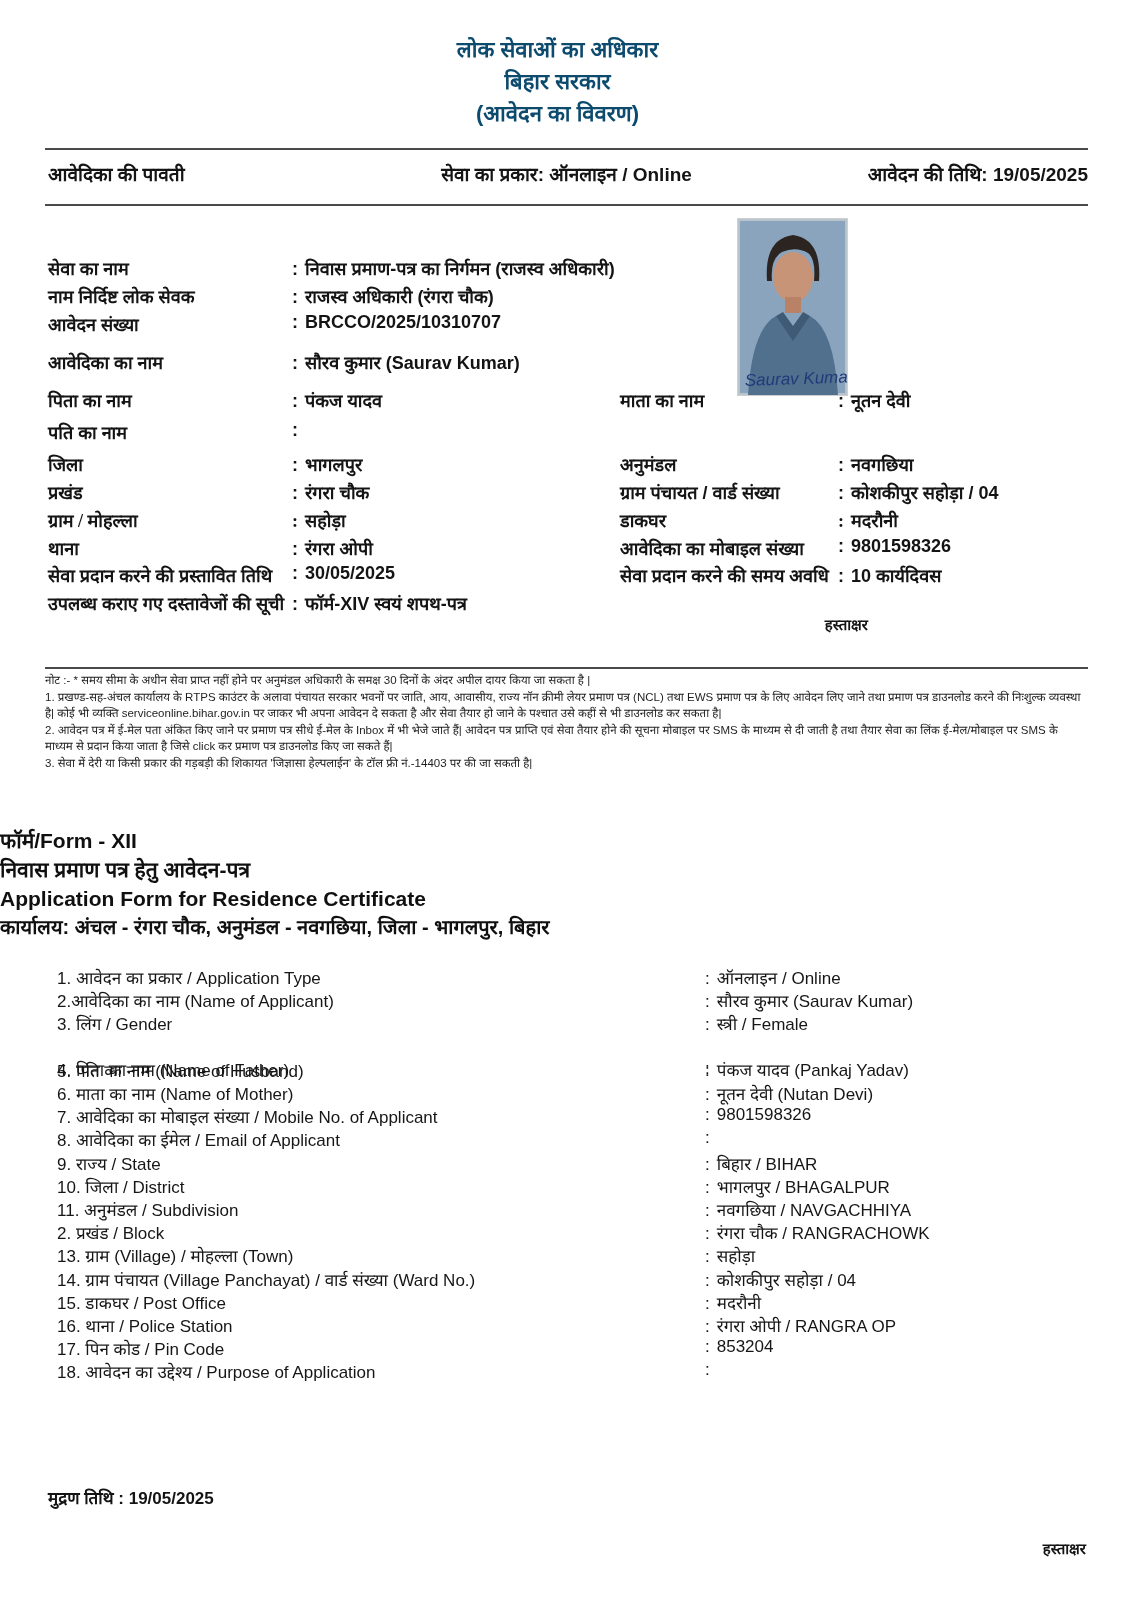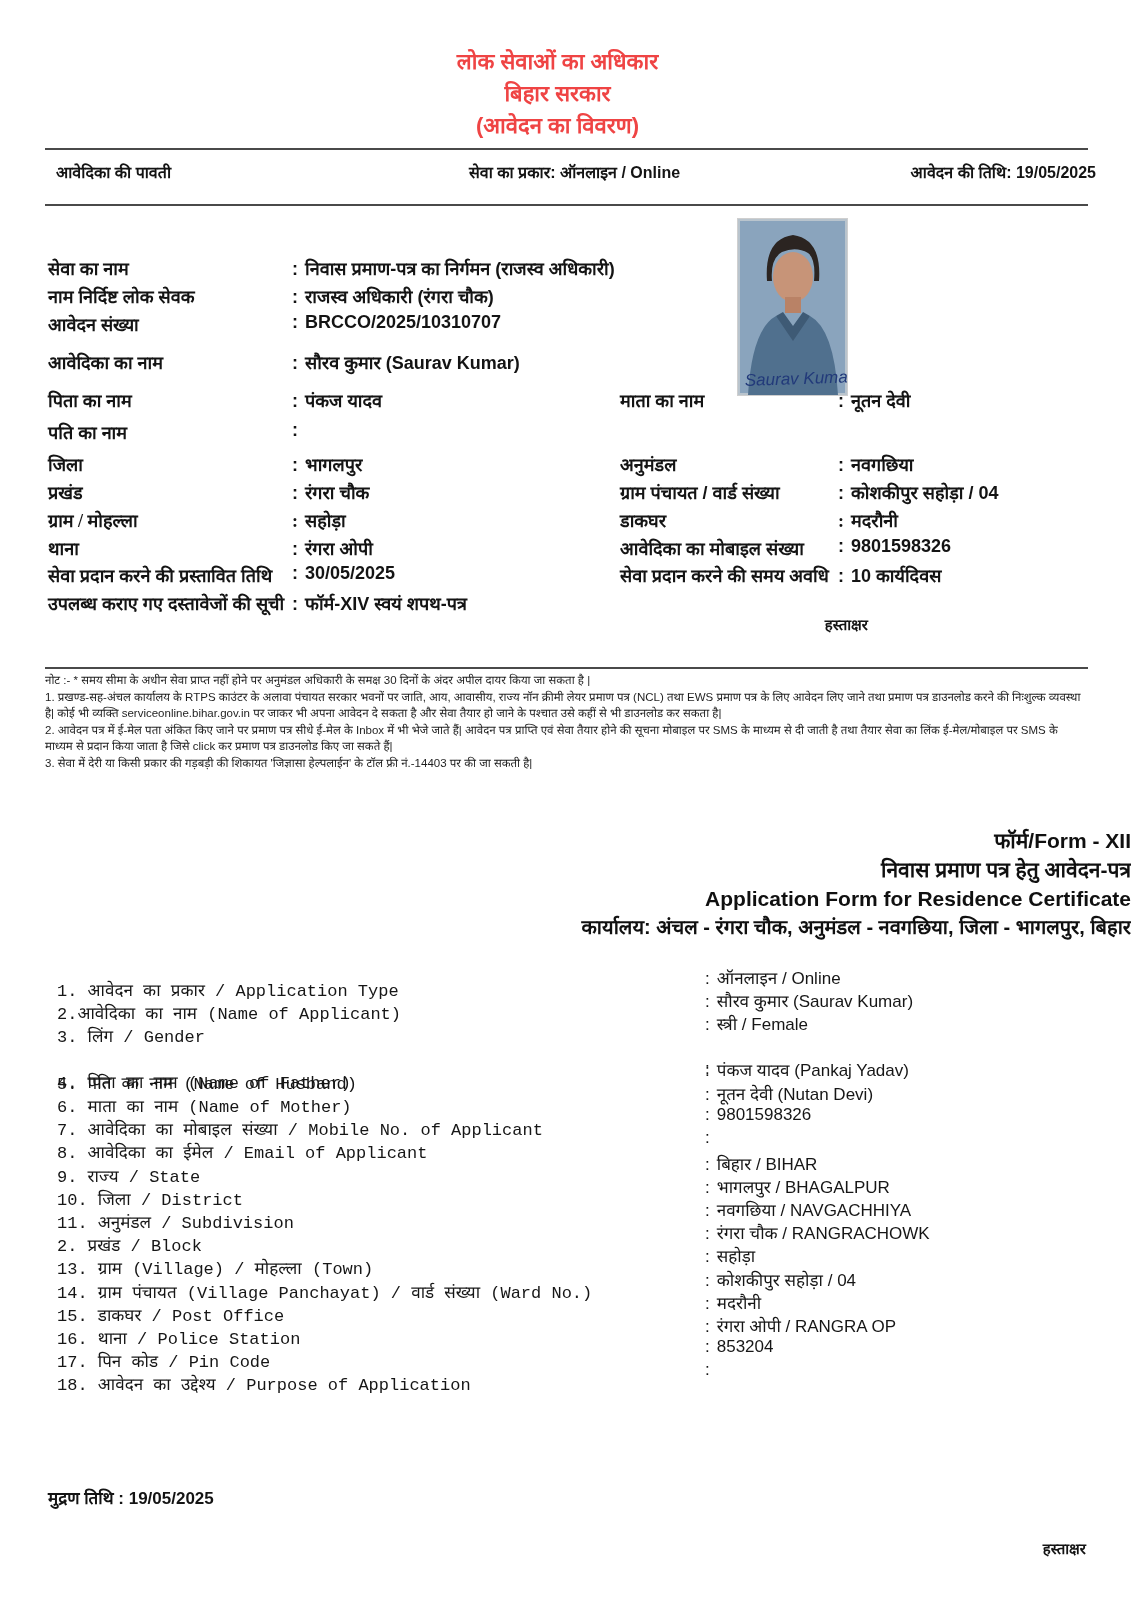--- a/index.html
+++ b/index.html
@@ -1,27 +1,27 @@
 <!DOCTYPE html>
 <html><head>
 <meta charset="utf-8">
 <style>
   html,body{margin:0;padding:0;background:#ffffff;}
   body{width:1131px;height:1600px;position:relative;overflow:hidden;
        font-family:"Liberation Sans","DejaVu Sans",sans-serif;color:#141414;}
   .abs{position:absolute;}
 
   
-  .doc-header{top:34px;left:0;right:16px;text-align:center;font-size:22px;font-weight:bold;line-height:32px;color:#ef4444;margin-top:12px;}
+  .doc-header{top:34px;left:0;right:16px;text-align:center;font-size:22px;font-weight:bold;line-height:32px;color:#0c4a6e;}
 
   
   .rule{left:45px;width:1043px;border-top:2px solid #4a4a4a;height:0;}
 
   
-  .receipt-bar{top:161px;left:45px;width:1043px;height:28px;font-size:16px;font-weight:bold;margin-left:8px;}
+  .receipt-bar{top:161px;left:45px;width:1043px;height:28px;font-size:19px;font-weight:bold;}
   .receipt-bar .lft{position:absolute;left:3px;top:0;}
   .receipt-bar .ctr{position:absolute;left:0;right:0;text-align:center;top:0;}
   .receipt-bar .rgt{position:absolute;right:0;top:0;}
 
   
   .photo-box{left:737px;top:218px;width:109px;height:176px;border:1px solid #cfcfcf;background:#8aa4bd;}
 
   
   .detail-row{position:absolute;left:48px;width:1040px;height:26px;font-size:18px;font-weight:bold;color:#141414;}
   .dl{position:absolute;left:0;top:0;white-space:nowrap;}
@@ -30,27 +30,27 @@
   .dvr{position:absolute;left:790px;top:0;white-space:nowrap;}
   .colon{margin-right:7px;}
 
   .sig-photo{top:614px;left:700px;width:168px;text-align:right;font-size:15px;font-weight:bold;}
 
   
   .notes{top:672px;left:45px;width:1043px;font-size:11.5px;line-height:1.4;color:#1e1e1e;}
   .notes div{margin-bottom:1px;}
 
   
-  .form-title{top:826px;left:0;right:0;text-align:right;font-weight:bold;color:#101010;}
+  .form-title{top:826px;left:0;right:0;text-align:left;font-weight:bold;color:#101010;}
   .form-title .t1,.form-title .t2,.form-title .t3{font-size:21px;line-height:29px;}
   .form-title .t4{font-size:20px;line-height:29px;}
 
   
   .form-row{position:absolute;left:57px;width:1030px;height:24px;font-size:17px;color:#161616;}
-  .fl{position:absolute;left:0;top:12px;white-space:nowrap;font-family:Liberation Mono, monospace;}
+  .fl{position:absolute;left:0;top:0;white-space:nowrap;}
   .fv{position:absolute;left:648px;top:0;white-space:nowrap;}
 
   
   .print-date{top:1486px;left:48px;font-size:17px;font-weight:bold;}
   .sig-bottom{top:1538px;left:700px;width:386px;text-align:right;font-size:15px;font-weight:bold;}
 </style>
 </head>
 <body>
 
 <div class="abs doc-header">

